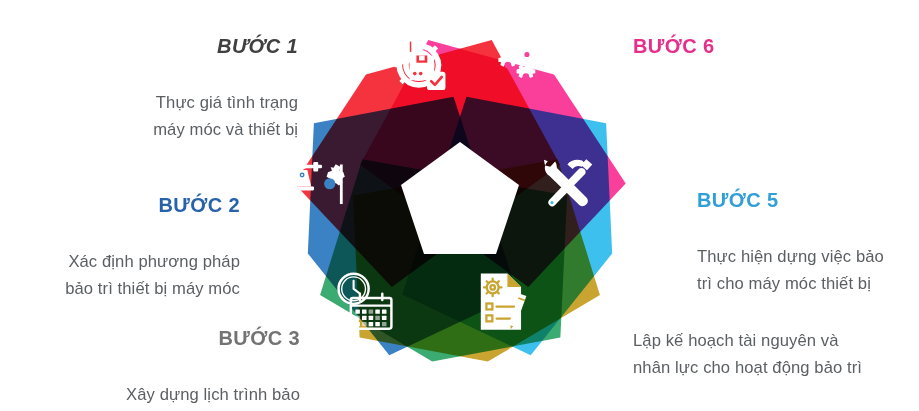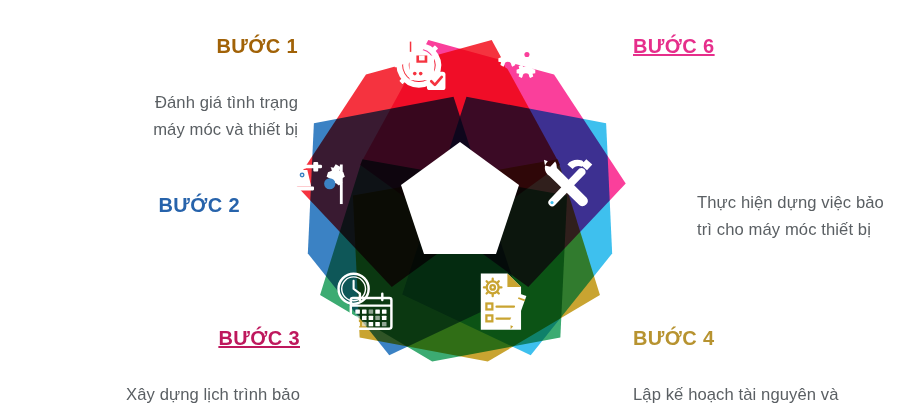--- a/index.html
+++ b/index.html
@@ -39,30 +39,30 @@
     font-weight:bold;
     letter-spacing:.4px;
     margin:0 0 5px 0;
     line-height:22px;
   }
   .cap.right{ text-align:left; }
   .cap.left{ text-align:right; }
 
   
   #block-1{ left:66px;  top:8px;  width:232px; }
-  #block-1 .step-title{ color:#a16207; }
+  #block-1 .step-title{ color:#404040;font-style:italic; }
 
   #block-2{ left:0px;   top:167px; width:240px; }
   #block-2 .step-title{ color:#2763ab;padding-left:32px; }
 
   #block-3{ left:28px;  top:300px; width:272px; }
-  #block-3 .step-title{ color:#be185d;text-decoration:underline; }
+  #block-3 .step-title{ color:#737373; }
 
   #block-6{ left:633px; top:8px;  width:260px; }
-  #block-6 .step-title{ color:#e62e8b;text-decoration:underline; }
+  #block-6 .step-title{ color:#e62e8b; }
 
   #block-5{ left:697px; top:162px; width:222px; }
   #block-5 .step-title{ color:#2f9fd6; }
 
   #block-4{ left:633px; top:300px; width:286px; }
   #block-4 .step-title{ color:#b79330; }
 </style>
 </head>
 <body>
 
@@ -273,42 +273,44 @@
           <path d="M18,168 L58,168 L38,208 Z" fill="#ffffff"></path>
           <path d="M30,188 L46,188 L38,208 Z" fill="#c9a431"></path>
           <path d="M18,26 L58,26" stroke="#c9a431" stroke-width="10"></path>
         </g>
       </g>
     </svg>
   </div>
 
   <div class="cap left" id="block-1">
     <div class="step-title">BƯỚC 1</div>
-    <div class="step-desc">Đánh giá tình trạng
+    <div class="step-desc">Thực giá tình trạng
 máy móc và thiết bị</div>
   </div>
 
   <div class="cap left" id="block-2">
     <div class="step-title">BƯỚC 2</div>
+    <div class="step-desc">Xác định phương pháp
+bảo trì thiết bị máy móc</div>
   </div>
 
   <div class="cap left" id="block-3">
     <div class="step-title">BƯỚC 3</div>
     <div class="step-desc">Xây dựng lịch trình bảo
 trì bảo dưỡng định kỳ</div>
   </div>
 
   <div class="cap right" id="block-6">
     <div class="step-title">BƯỚC 6</div>
   </div>
 
   <div class="cap right" id="block-5">
+    <div class="step-title">BƯỚC 5</div>
     <div class="step-desc">Thực hiện dựng việc bảo
 trì cho máy móc thiết bị</div>
   </div>
 
   <div class="cap right" id="block-4">
-    <div class="step-title">BƯỚC 4</div>
     <div class="step-desc">Lập kế hoạch tài nguyên và
 nhân lực cho hoạt động bảo trì</div>
   </div>
 
 </div>
 
 </body></html>

